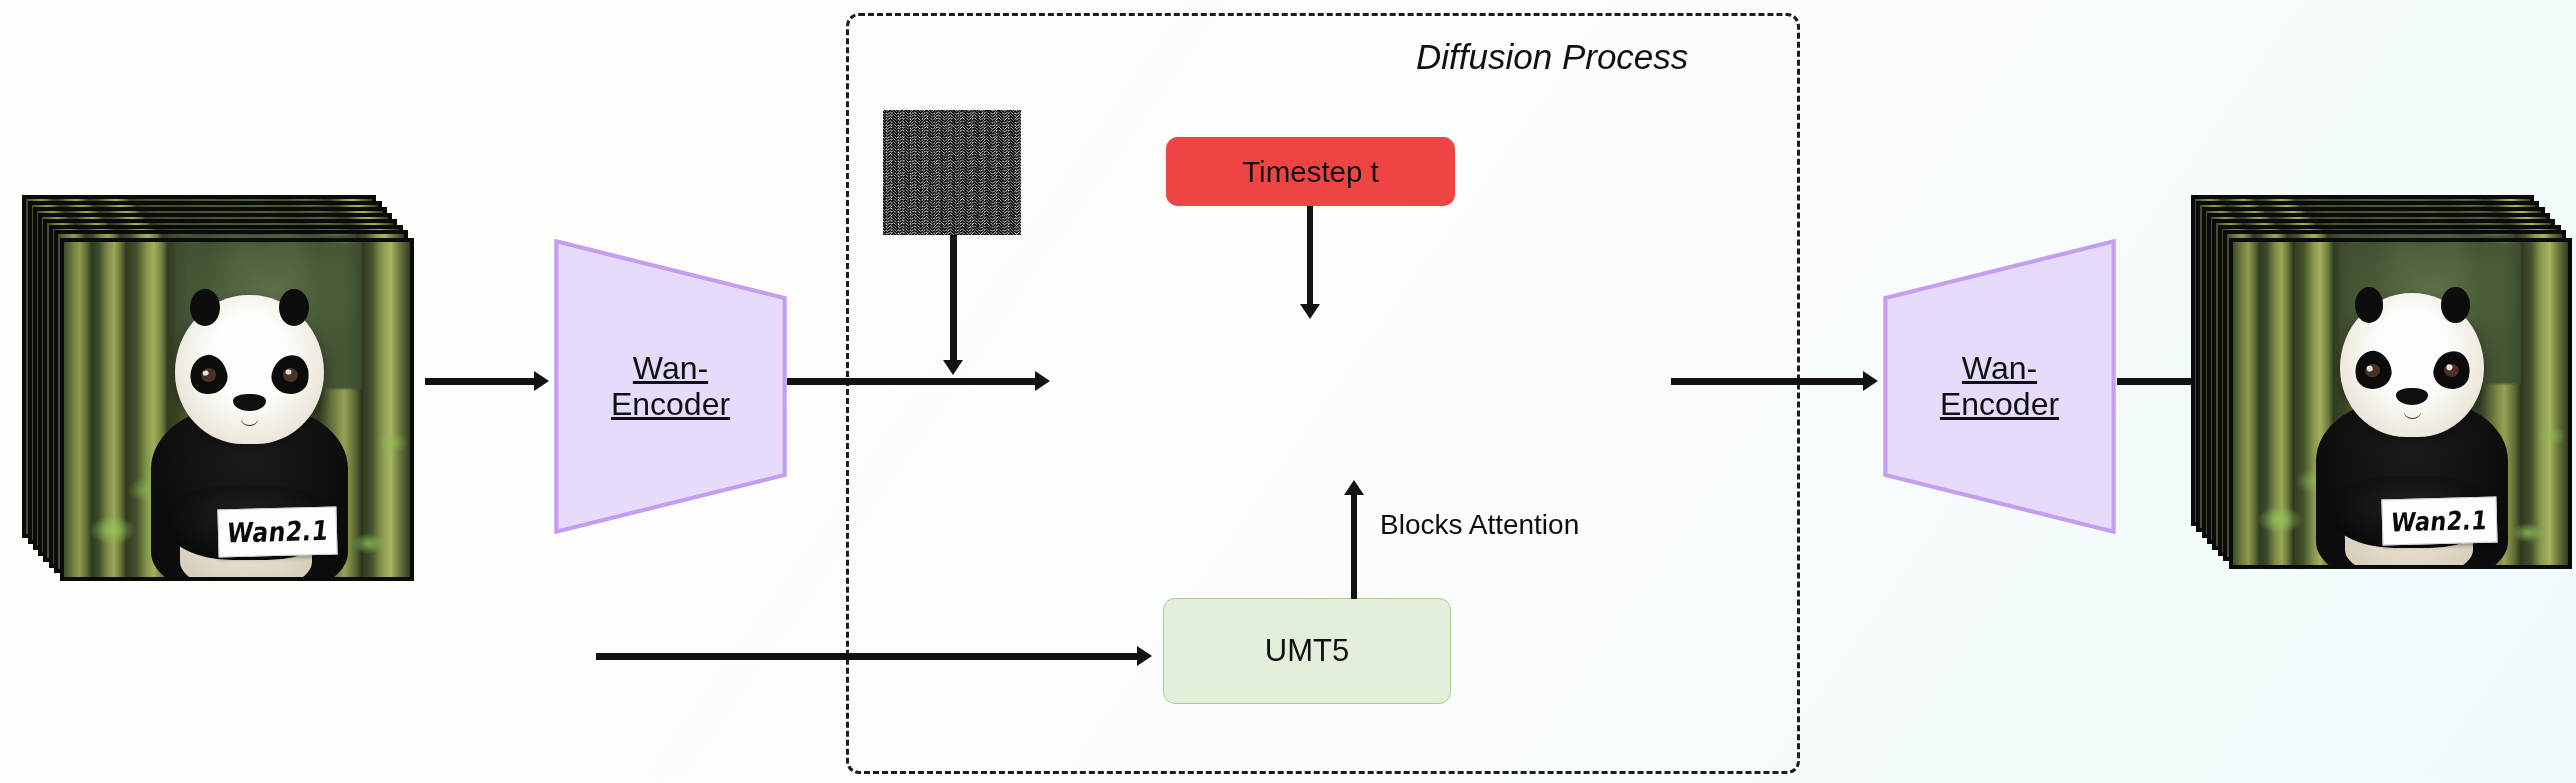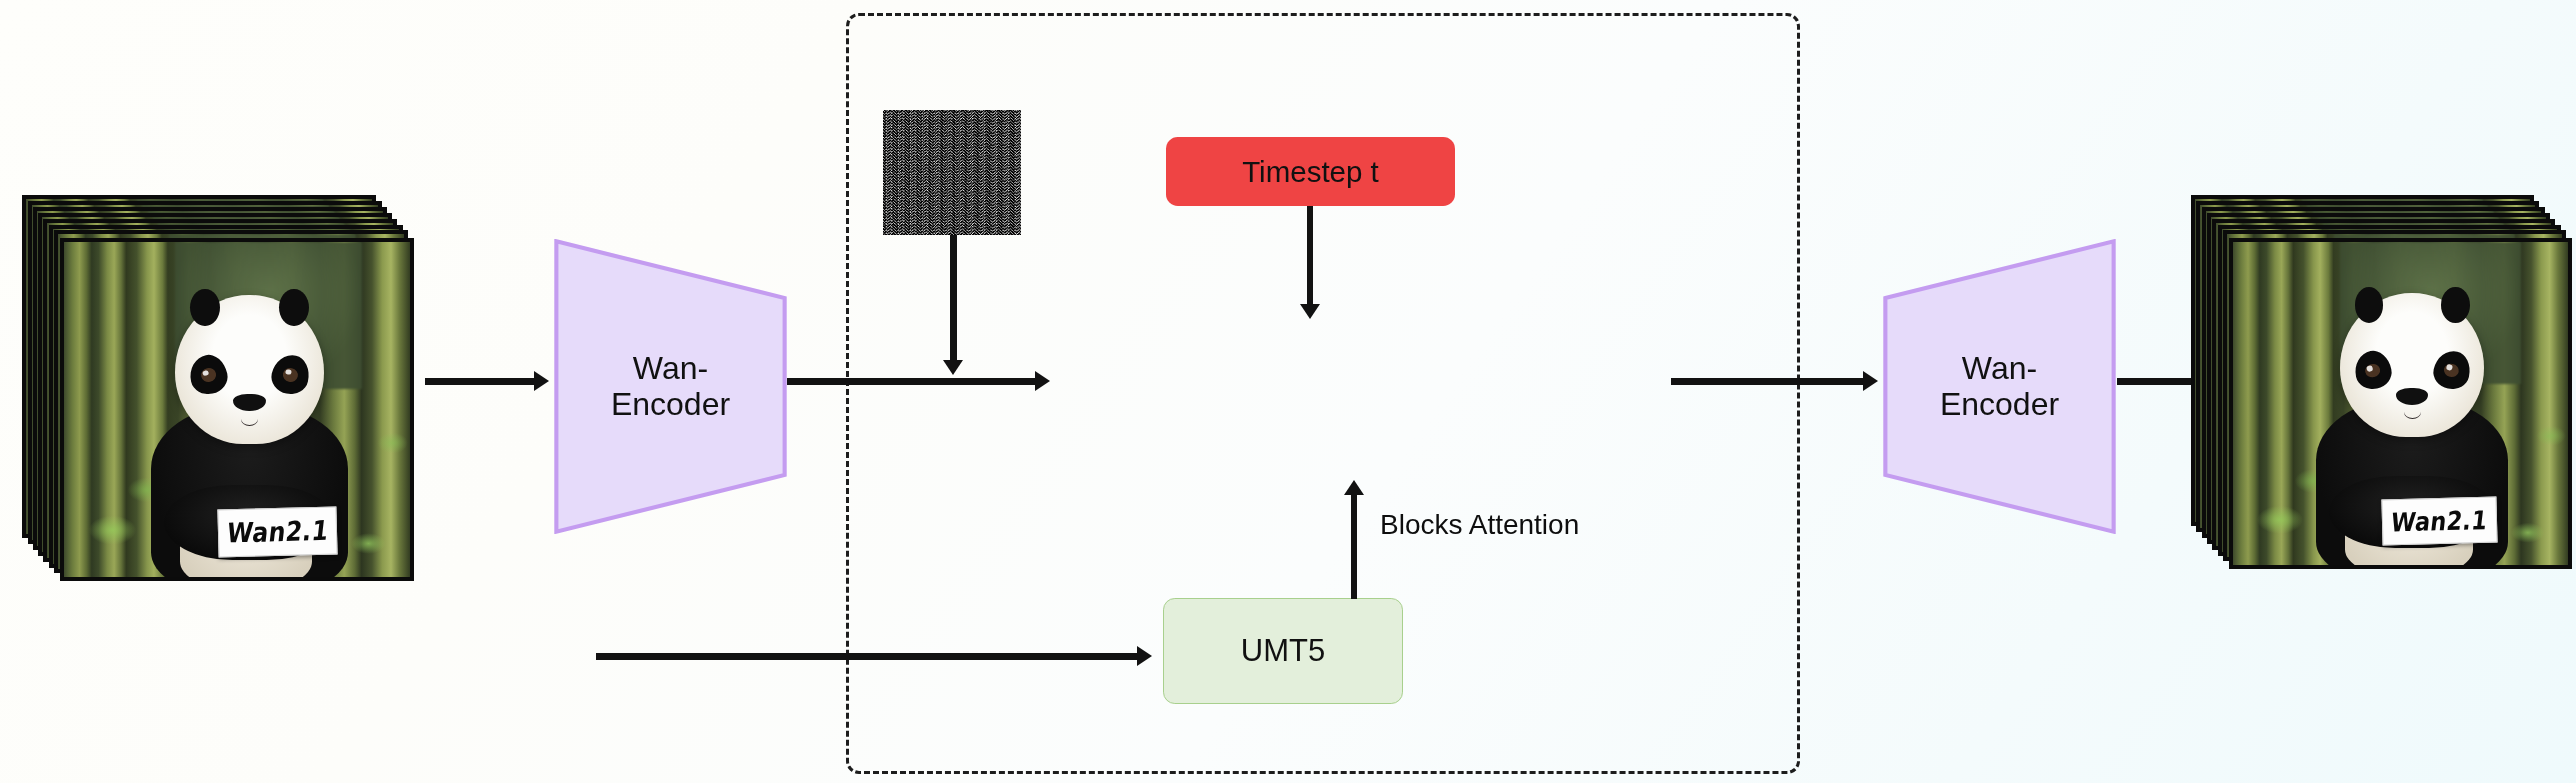--- a/index.html
+++ b/index.html
@@ -120,21 +120,21 @@
     position:absolute;box-sizing:border-box;
     background:#fdfdfb;border:2.4px solid #0d0d0d;border-radius:10.6px;
     display:flex;align-items:center;justify-content:center;
     color:#1a1a1a;line-height:1.32;text-align:center;
   }
 
   
   .trap{
     position:absolute;box-sizing:border-box;
     display:flex;align-items:center;justify-content:center;
-    text-align:center;color:#111;
+    text-align:center;color:#111;text-decoration:underline;
   }
   .trap svg{position:absolute;inset:0;width:100%;height:100%;}
   .trap .tlabel{position:relative;z-index:2;line-height:1.12;}
 
   
   #noise-patch{
     position:absolute;
     background-color:#9a9a9a;
     background-image:
       repeating-conic-gradient(#4e4e4e 0% 25%, #c9c9c9 0% 50%),
@@ -157,20 +157,21 @@
 
   .red-n{color:#fb0000;font-weight:700;}
   .red-x{color:#fb0000;font-weight:400;}
 </style>
 </head>
 <body>
 
 <div id="stage">
 
   <div id="diffusion-region" style="left:846px;top:13px;width:954px;height:761px;"></div>
+  <div id="diffusion-title" style="left:1416px;top:37px;font-size:35px;">Diffusion Process</div>
 
   <div class="stack" style="left:22.4px;top:195px;width:402px;height:390px;">
     <div class="frame" style="left:0px;top:0px;width:354px;height:343px;">
         <div class="photo"></div>
       </div>
     <div class="frame" style="left:5.3px;top:5.9px;width:354px;height:343px;">
         <div class="photo"></div>
       </div>
     <div class="frame" style="left:10.6px;top:11.8px;width:354px;height:343px;">
         <div class="photo"></div>
@@ -236,21 +237,21 @@
   <div class="rbox" id="timestep-box" style="left:1166px;top:137px;width:289px;height:69px;font-size:29.5px;">
     <span>Timestep t</span>
   </div>
   <div class="arrow-line" style="left:1307px;top:206px;width:5.9px;height:100px;"></div>
   <div class="arrow-head ah-down" style="left:1300px;top:304px;"></div>
 
 
   <div class="arrow-line" style="left:1671px;top:378px;width:195px;height:6.5px;"></div>
   <div class="arrow-head ah-right" style="left:1863px;top:371px;"></div>
 
-  <div class="rbox" id="umt5-box" style="left:1163px;top:598px;width:240px;height:106px;font-size:31px;">
+  <div class="rbox" id="umt5-box" style="left:1163px;top:598px;width:288px;height:106px;font-size:31px;">
     <span>UMT5</span>
   </div>
   <div class="arrow-line" style="left:1351px;top:495px;width:5.9px;height:104px;"></div>
   <div class="arrow-head ah-up" style="left:1344px;top:480px;"></div>
   <div class="plain-label" style="left:1380px;top:509px;font-size:28px;">Blocks Attention</div>
 
   <div class="arrow-line" style="left:596px;top:653px;width:543px;height:6.5px;"></div>
   <div class="arrow-head ah-right" style="left:1137px;top:646px;"></div>
 
   <div class="trap" style="left:1883px;top:239px;width:233px;height:295px;">

